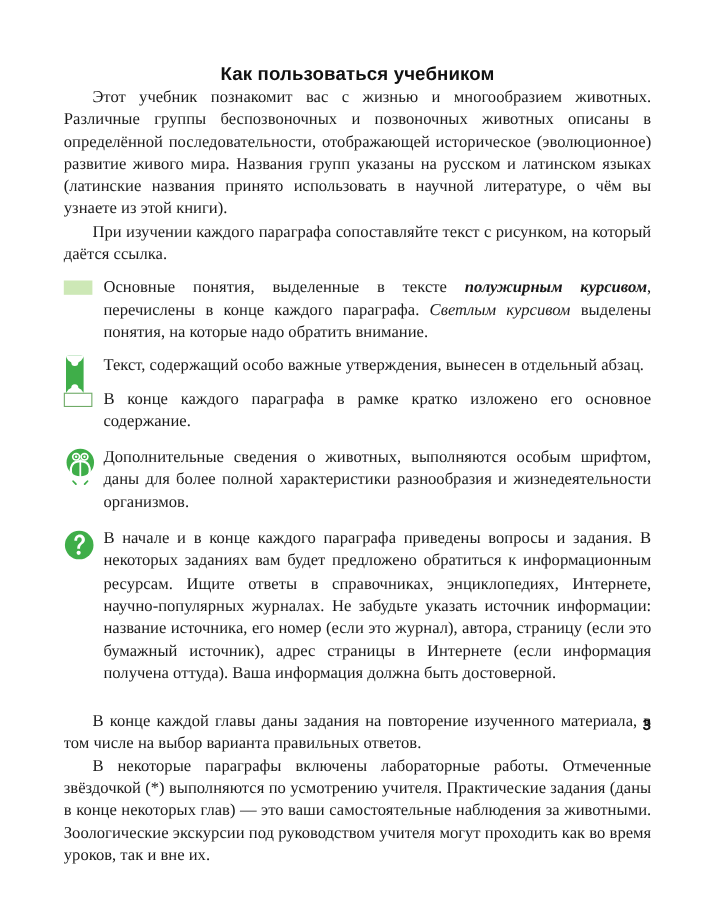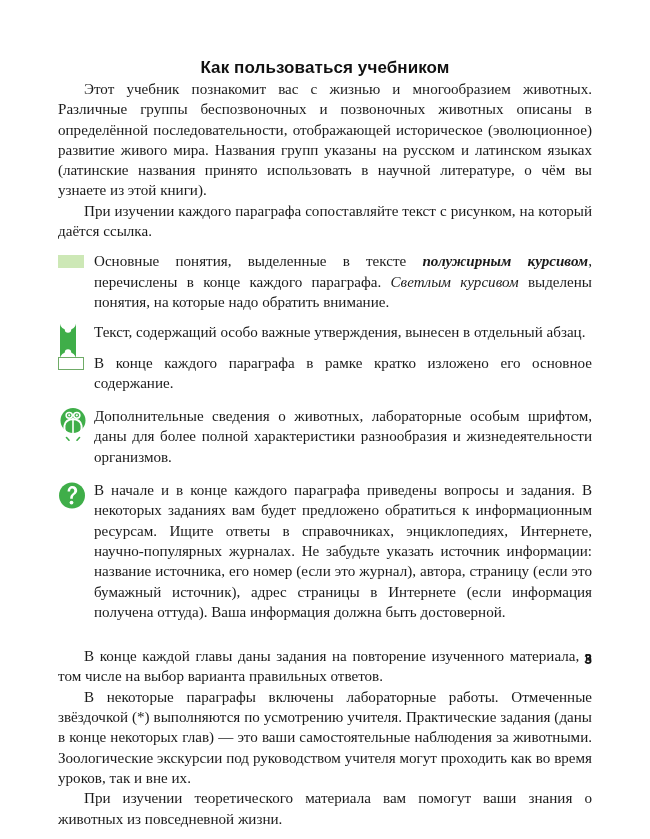--- a/index.html
+++ b/index.html
@@ -173,39 +173,38 @@
         <path d="M15 30 C9 30 5.5 24 6.5 18.5 C7.2 14.6 10.5 12.2 15 12.2 C19.5 12.2 22.8 14.6 23.5 18.5 C24.5 24 21 30 15 30 Z" fill="none" stroke="#ffffff" stroke-width="1.9"></path>
         <path d="M15 12.6 L15 29.6" stroke="#ffffff" stroke-width="1.6"></path>
         <ellipse cx="11.2" cy="8.3" rx="3.1" ry="2.9" fill="none" stroke="#ffffff" stroke-width="1.5"></ellipse>
         <ellipse cx="18.8" cy="8.3" rx="3.1" ry="2.9" fill="none" stroke="#ffffff" stroke-width="1.5"></ellipse>
         <circle cx="11.2" cy="8.3" r="1.1" fill="#ffffff"></circle>
         <circle cx="18.8" cy="8.3" r="1.1" fill="#ffffff"></circle>
         <path d="M15 10.2 L13.4 12.4 L16.6 12.4 Z" fill="#ffffff"></path>
         <path d="M8.5 30.5 L11 33.2 M21.5 30.5 L19 33.2" stroke="#3fae49" stroke-width="1.6" stroke-linecap="round"></path>
       </svg>
     </span>
-    <p class="para">Дополнительные сведения о животных, лабораторные особым шрифтом, даны для более полной характеристики разнообразия и жизнедеятельности организмов.</p>
+    <p class="para">Дополнительные сведения о животных, выполняются особым шрифтом, даны для более полной характеристики разнообразия и жизнедеятельности организмов.</p>
   </div>
 
   <div class="spacer-sm"></div>
 
   <div class="icon-block">
     <span class="icon-slot ico-circle">
       <svg width="28" height="30" viewBox="0 0 28 30" aria-hidden="true">
         <circle cx="14" cy="14.5" r="13" fill="#3fae49"></circle>
         <path d="M9.6 10.6 C9.6 6.9 12.0 5.0 14.4 5.0 C17.2 5.0 19.2 6.9 19.2 9.6 C19.2 12.4 16.6 13.4 15.5 14.8 C14.8 15.7 14.8 16.6 14.8 17.8 L12.2 17.8 C12.2 16.0 12.4 14.8 13.4 13.7 C14.5 12.4 16.3 11.6 16.3 9.8 C16.3 8.5 15.5 7.5 14.2 7.5 C12.9 7.5 12.1 8.5 12.1 10.6 Z" fill="#ffffff"></path>
         <circle cx="13.5" cy="21.6" r="1.9" fill="#ffffff"></circle>
       </svg>
     </span>
     <p class="para">В начале и в конце каждого параграфа приведены вопросы и задания. В некоторых заданиях вам будет предложено обратиться к информационным ресурсам. Ищите ответы в справочниках, энциклопедиях, Интернете, научно-популярных журналах. Не забудьте указать источник информации: название источника, его номер (если это журнал), автора, страницу (если это бумажный источник), адрес страницы в Интернете (если информация получена оттуда). Ваша информация должна быть достоверной.</p>
   </div>
 
   <div class="spacer-xs"></div>
 
   <div class="body-block" style="margin-top:20px;">
     <p class="para">В конце каждой главы даны задания на повторение изученного материала, в том числе на выбор варианта правильных ответов.</p>
     <p class="para cont">В некоторые параграфы включены лабораторные работы. Отмеченные звёздочкой (*) выполняются по усмотрению учителя. Практические задания (даны в конце некоторых глав) — это ваши самостоятельные наблюдения за животными. Зоологические экскурсии под руководством учителя могут проходить как во время уроков, так и вне их.</p>
-    <p class="para cont">При изучении теоретического материала вам помогут ваши знания о животных из повседневной жизни.</p>
   </div>
 
   <div class="page-number">3</div>
 
 </div>
 
 </body></html>

